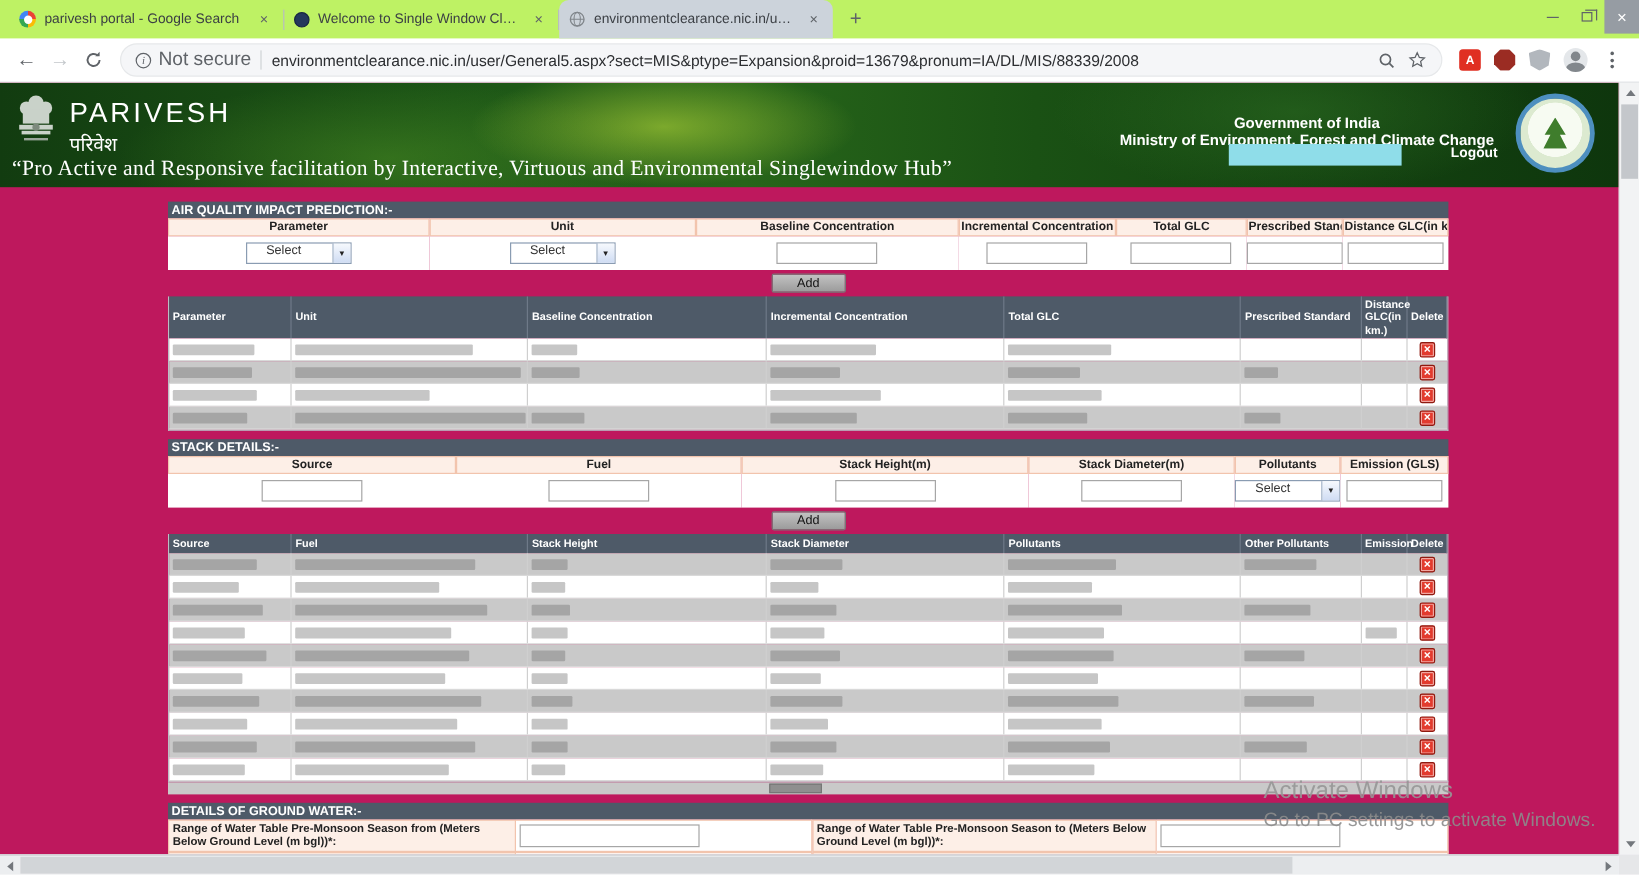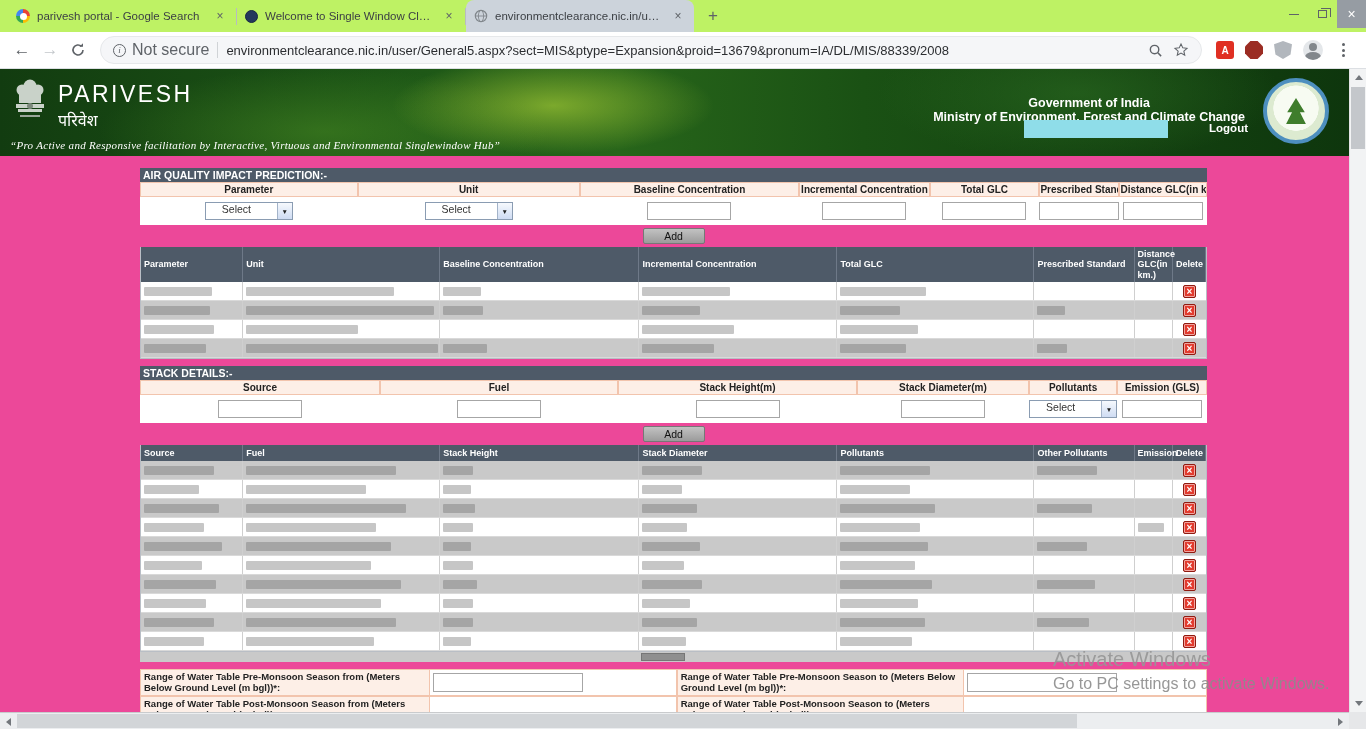--- a/index.html
+++ b/index.html
@@ -40,33 +40,33 @@
 .ext.adb{background:#9b2c23;clip-path:polygon(30% 0,70% 0,100% 30%,100% 70%,70% 100%,30% 100%,0 70%,0 30%);color:#fff;font-size:8px}
 .ext.shield{background:#b2b7bd;clip-path:polygon(50% 0,100% 18%,92% 75%,50% 100%,8% 75%,0 18%)}
 .avatar{width:20px;height:20px;border-radius:50%;background:#e4e7ea;overflow:hidden;position:relative;flex:0 0 auto}
 .avatar::before{content:"";position:absolute;left:6px;top:3px;width:8px;height:8px;border-radius:50%;background:#82878c}
 .avatar::after{content:"";position:absolute;left:2px;top:12px;width:16px;height:10px;border-radius:50% 50% 0 0;background:#82878c}
 .menu-dots{width:18px;height:18px;display:flex;flex-direction:column;align-items:center;justify-content:center;gap:2.5px;flex:0 0 auto}
 .menu-dots i{width:3px;height:3px;border-radius:50%;background:#5f6368}
 .navright{display:flex;align-items:center;gap:11px;padding:0 6px}
 
 
-.page{position:absolute;left:0;top:69px;right:17px;bottom:17px;background:#ec4899;overflow:hidden}
+.page{position:absolute;left:0;top:69px;right:17px;bottom:17px;background:#be185d;overflow:hidden}
 
 
 .banner{position:relative;height:87px;background:
  radial-gradient(ellipse 230px 70px at 41% 42%, rgba(195,228,60,.55), rgba(195,228,60,0) 70%),
  radial-gradient(ellipse 300px 85px at 24% 72%, rgba(90,160,40,.4), rgba(90,160,40,0) 75%),
  radial-gradient(ellipse 280px 95px at 80% 28%, rgba(45,110,35,.55), rgba(45,110,35,0) 72%),
  linear-gradient(90deg,#123c10,#1c5516 28%,#27651a 46%,#1a5114 64%,#0e360d 100%)}
 .emblem{position:absolute;left:12px;top:8px}
 .brand{position:absolute;left:58px;top:12px;color:#fff}
 .brand-name{font-size:23px;letter-spacing:2.5px;font-weight:400}
 .brand-hindi{font-size:16px;margin-top:1px}
-.tagline{position:absolute;left:10px;bottom:5px;color:#fff;font-family:"Liberation Serif",serif;font-style:italic;font-size:11px;letter-spacing:.3px}
+.tagline{position:absolute;left:10px;bottom:5px;color:#fff;font-family:"Liberation Serif",serif;font-size:18px;letter-spacing:.3px}
 .ministry{position:absolute;right:104px;top:27px;text-align:center;color:#fff;font-weight:bold;font-size:12.5px;line-height:1.15}
 .userbox{position:absolute;right:181px;top:51px;width:144px;height:18px;background:#8fdde9}
 .logout{position:absolute;right:101px;top:53px;color:#fff;font-size:11.5px;font-weight:bold}
 .roundlogo{position:absolute;right:20px;top:9px;width:66px;height:66px;border-radius:50%;border:4px solid #4d8fbf;background:radial-gradient(circle at 50% 45%,#f7fbf2 0 52%,#dcead0 53% 100%);display:flex;align-items:center;justify-content:center}
 .roundlogo i{width:22px;height:26px;background:#3f7d2c;clip-path:polygon(50% 0,90% 55%,68% 55%,95% 100%,5% 100%,32% 55%,10% 55%)}
 
 
 .main{margin-left:140px;width:1067px;padding-top:12px}
 .sec{margin-bottom:7px}
 .sec-h{height:14px;background:#4e5a68;color:#fff;font-size:10.5px;font-weight:bold;line-height:14px;padding-left:3px}
@@ -662,20 +662,21 @@
                 <span class="del">×</span>
               </div>
             </div>
           </div>
         <div class="hscroll-mini">
             <span class="thumb"></span>
           </div>
       </div>
 
       <div class="sec">
+        <div class="sec-h">DETAILS OF GROUND WATER:-</div>
         <div class="gw-row">
           <div class="gwl">Range of Water Table Pre-Monsoon Season from (Meters Below Ground Level (m bgl))*:</div>
           <div class="gwi">
               <input class="gw-inp" style="">
             </div>
           <div class="gwl">Range of Water Table Pre-Monsoon Season to (Meters Below Ground Level (m bgl))*:</div>
           <div class="gwi">
               <input class="gw-inp" style="">
             </div>
         </div>

